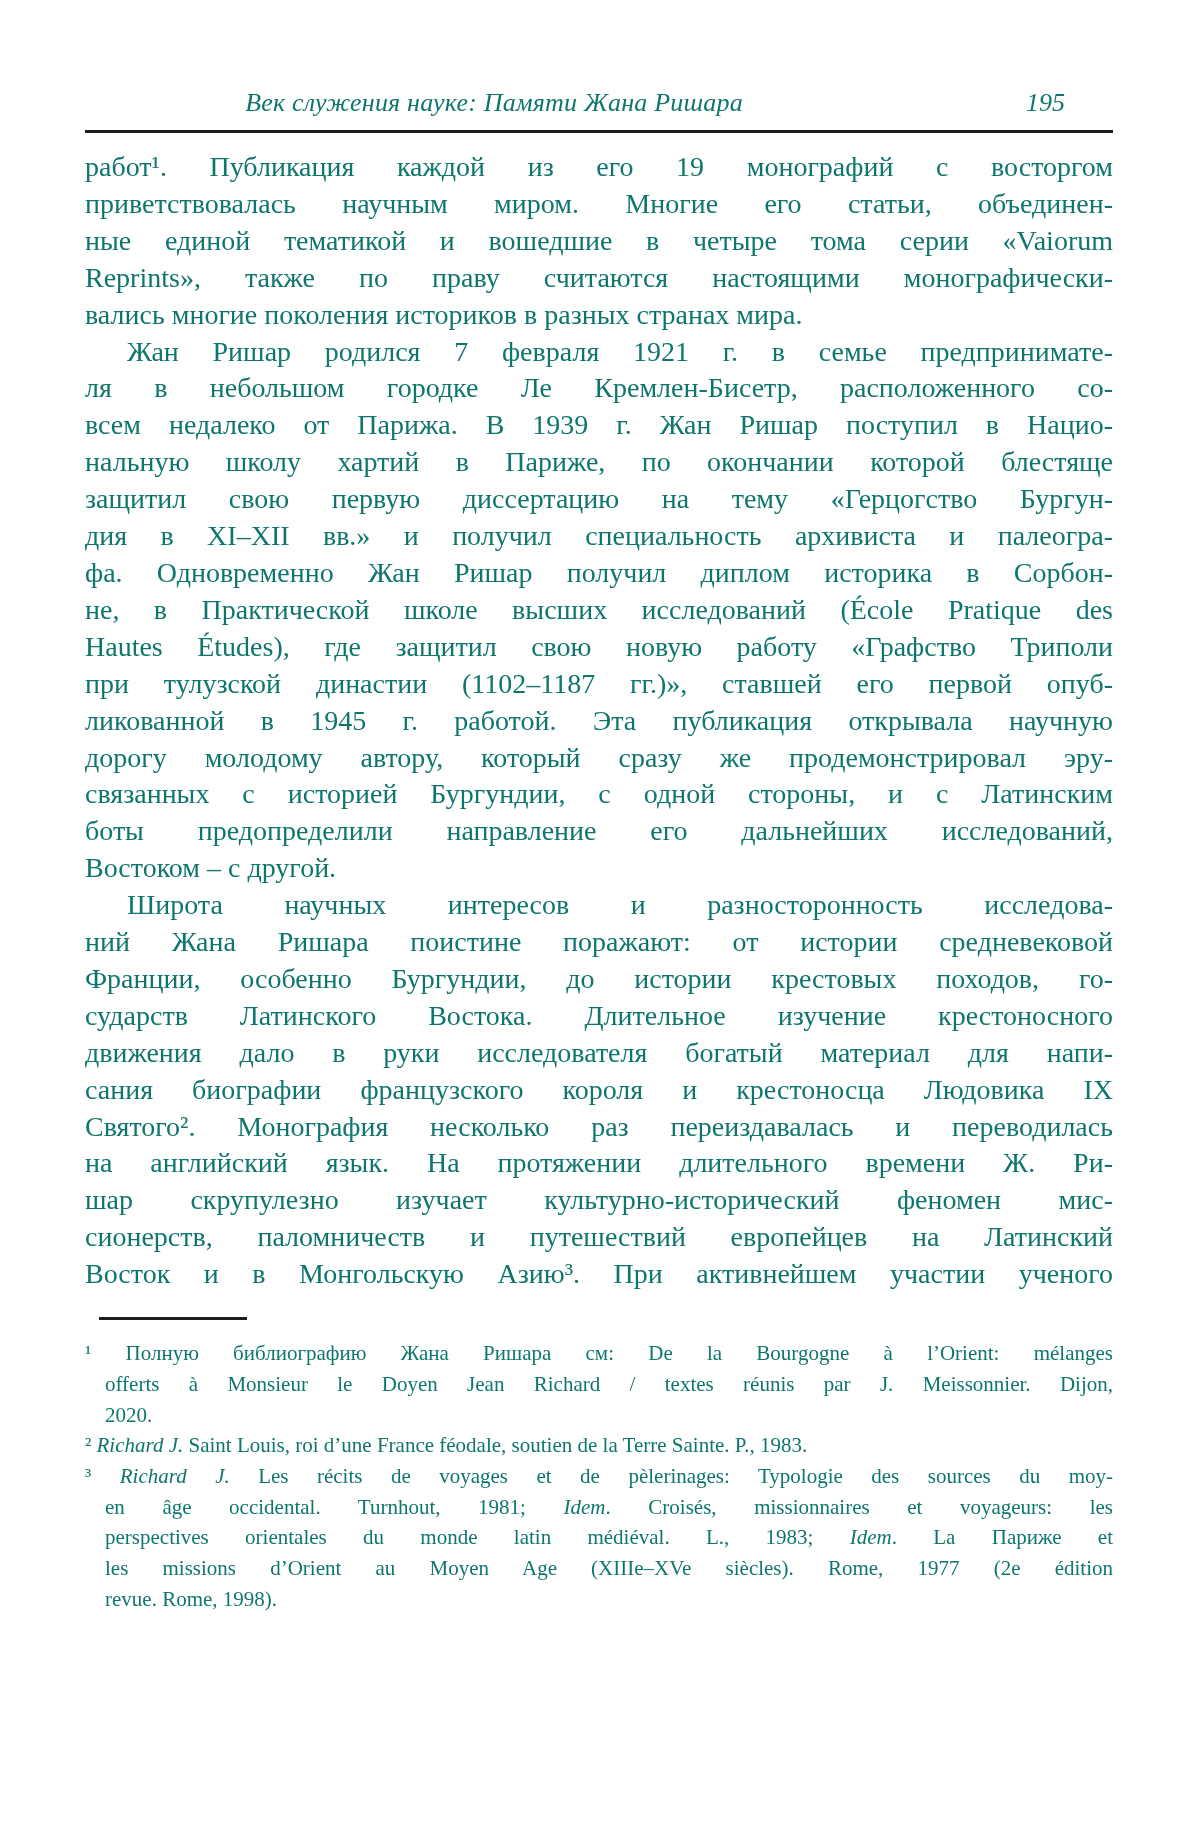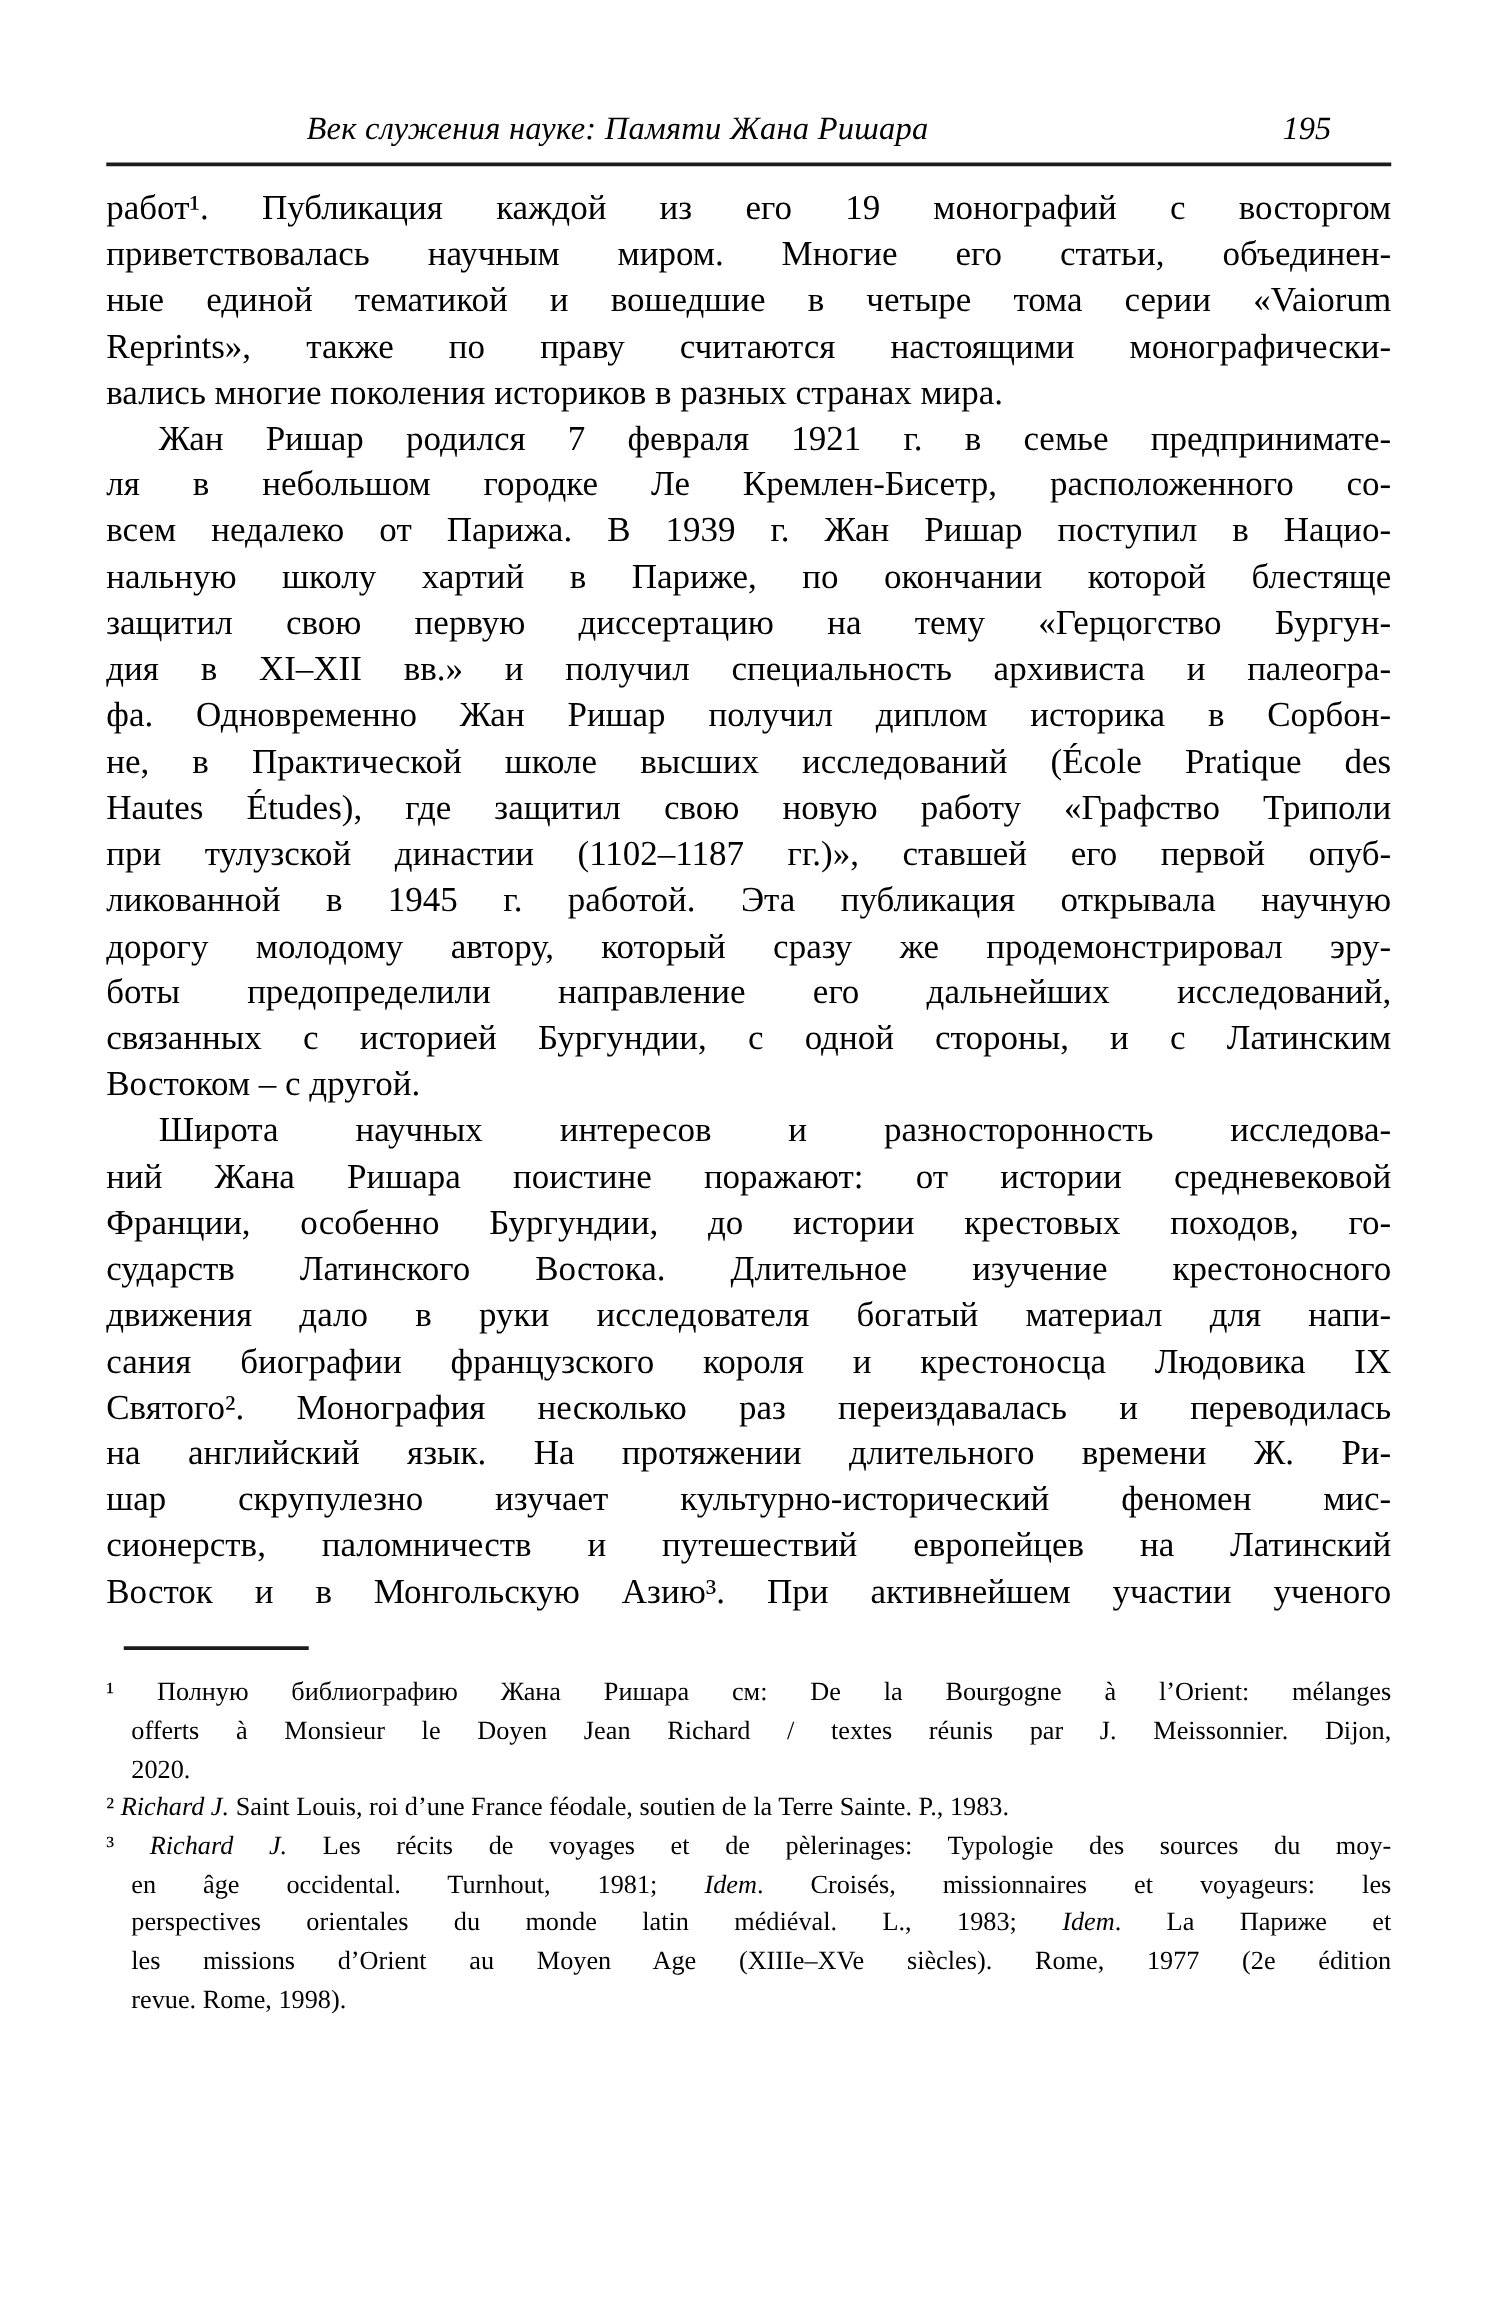--- a/index.html
+++ b/index.html
@@ -5,21 +5,21 @@
   html, body { margin: 0; padding: 0; background: #e8e8e8; }
   .page {
     position: relative;
     width: 1200px;
     height: 1842px;
     margin: 0 auto;
     background: #ffffff;
     box-sizing: border-box;
     padding: 80px 87px 0 85px;
     font-family: "Liberation Serif", "DejaVu Serif", serif;
-    color: #000000;
+    color: #0f766e;
     overflow: hidden;
   }
   .header { position: relative; height: 50px; }
   .running-title {
     position: absolute;
     left: 0; right: 210px; top: 8px;
     text-align: center;
     font-style: italic;
     font-size: 26px;
     letter-spacing: 0.2px;
@@ -87,22 +87,22 @@
         <div class="line">всем недалеко от Парижа. В 1939 г. Жан Ришар поступил в Нацио-</div>
         <div class="line">нальную школу хартий в Париже, по окончании которой блестяще</div>
         <div class="line">защитил свою первую диссертацию на тему «Герцогство Бургун-</div>
         <div class="line">дия в XI–XII вв.» и получил специальность архивиста и палеогра-</div>
         <div class="line">фа. Одновременно Жан Ришар получил диплом историка в Сорбон-</div>
         <div class="line">не, в Практической школе высших исследований (École Pratique des</div>
         <div class="line">Hautes Études), где защитил свою новую работу «Графство Триполи</div>
         <div class="line">при тулузской династии (1102–1187 гг.)», ставшей его первой опуб-</div>
         <div class="line">ликованной в 1945 г. работой. Эта публикация открывала научную</div>
         <div class="line">дорогу молодому автору, который сразу же продемонстрировал эру-</div>
+        <div class="line">связанных с историей Бургундии, с одной стороны, и с Латинским</div>
         <div class="line">боты предопределили направление его дальнейших исследований,</div>
-        <div class="line">связанных с историей Бургундии, с одной стороны, и с Латинским</div>
         <div class="line last">Востоком – с другой.</div>
       </div>
       <div class="paragraph">
         <div class="line indent">Широта научных интересов и разносторонность исследова-</div>
         <div class="line">ний Жана Ришара поистине поражают: от истории средневековой</div>
         <div class="line">Франции, особенно Бургундии, до истории крестовых походов, го-</div>
         <div class="line">сударств Латинского Востока. Длительное изучение крестоносного</div>
         <div class="line">движения дало в руки исследователя богатый материал для напи-</div>
         <div class="line">сания биографии французского короля и крестоносца Людовика IX</div>
         <div class="line">Святого². Монография несколько раз переиздавалась и переводилась</div>

